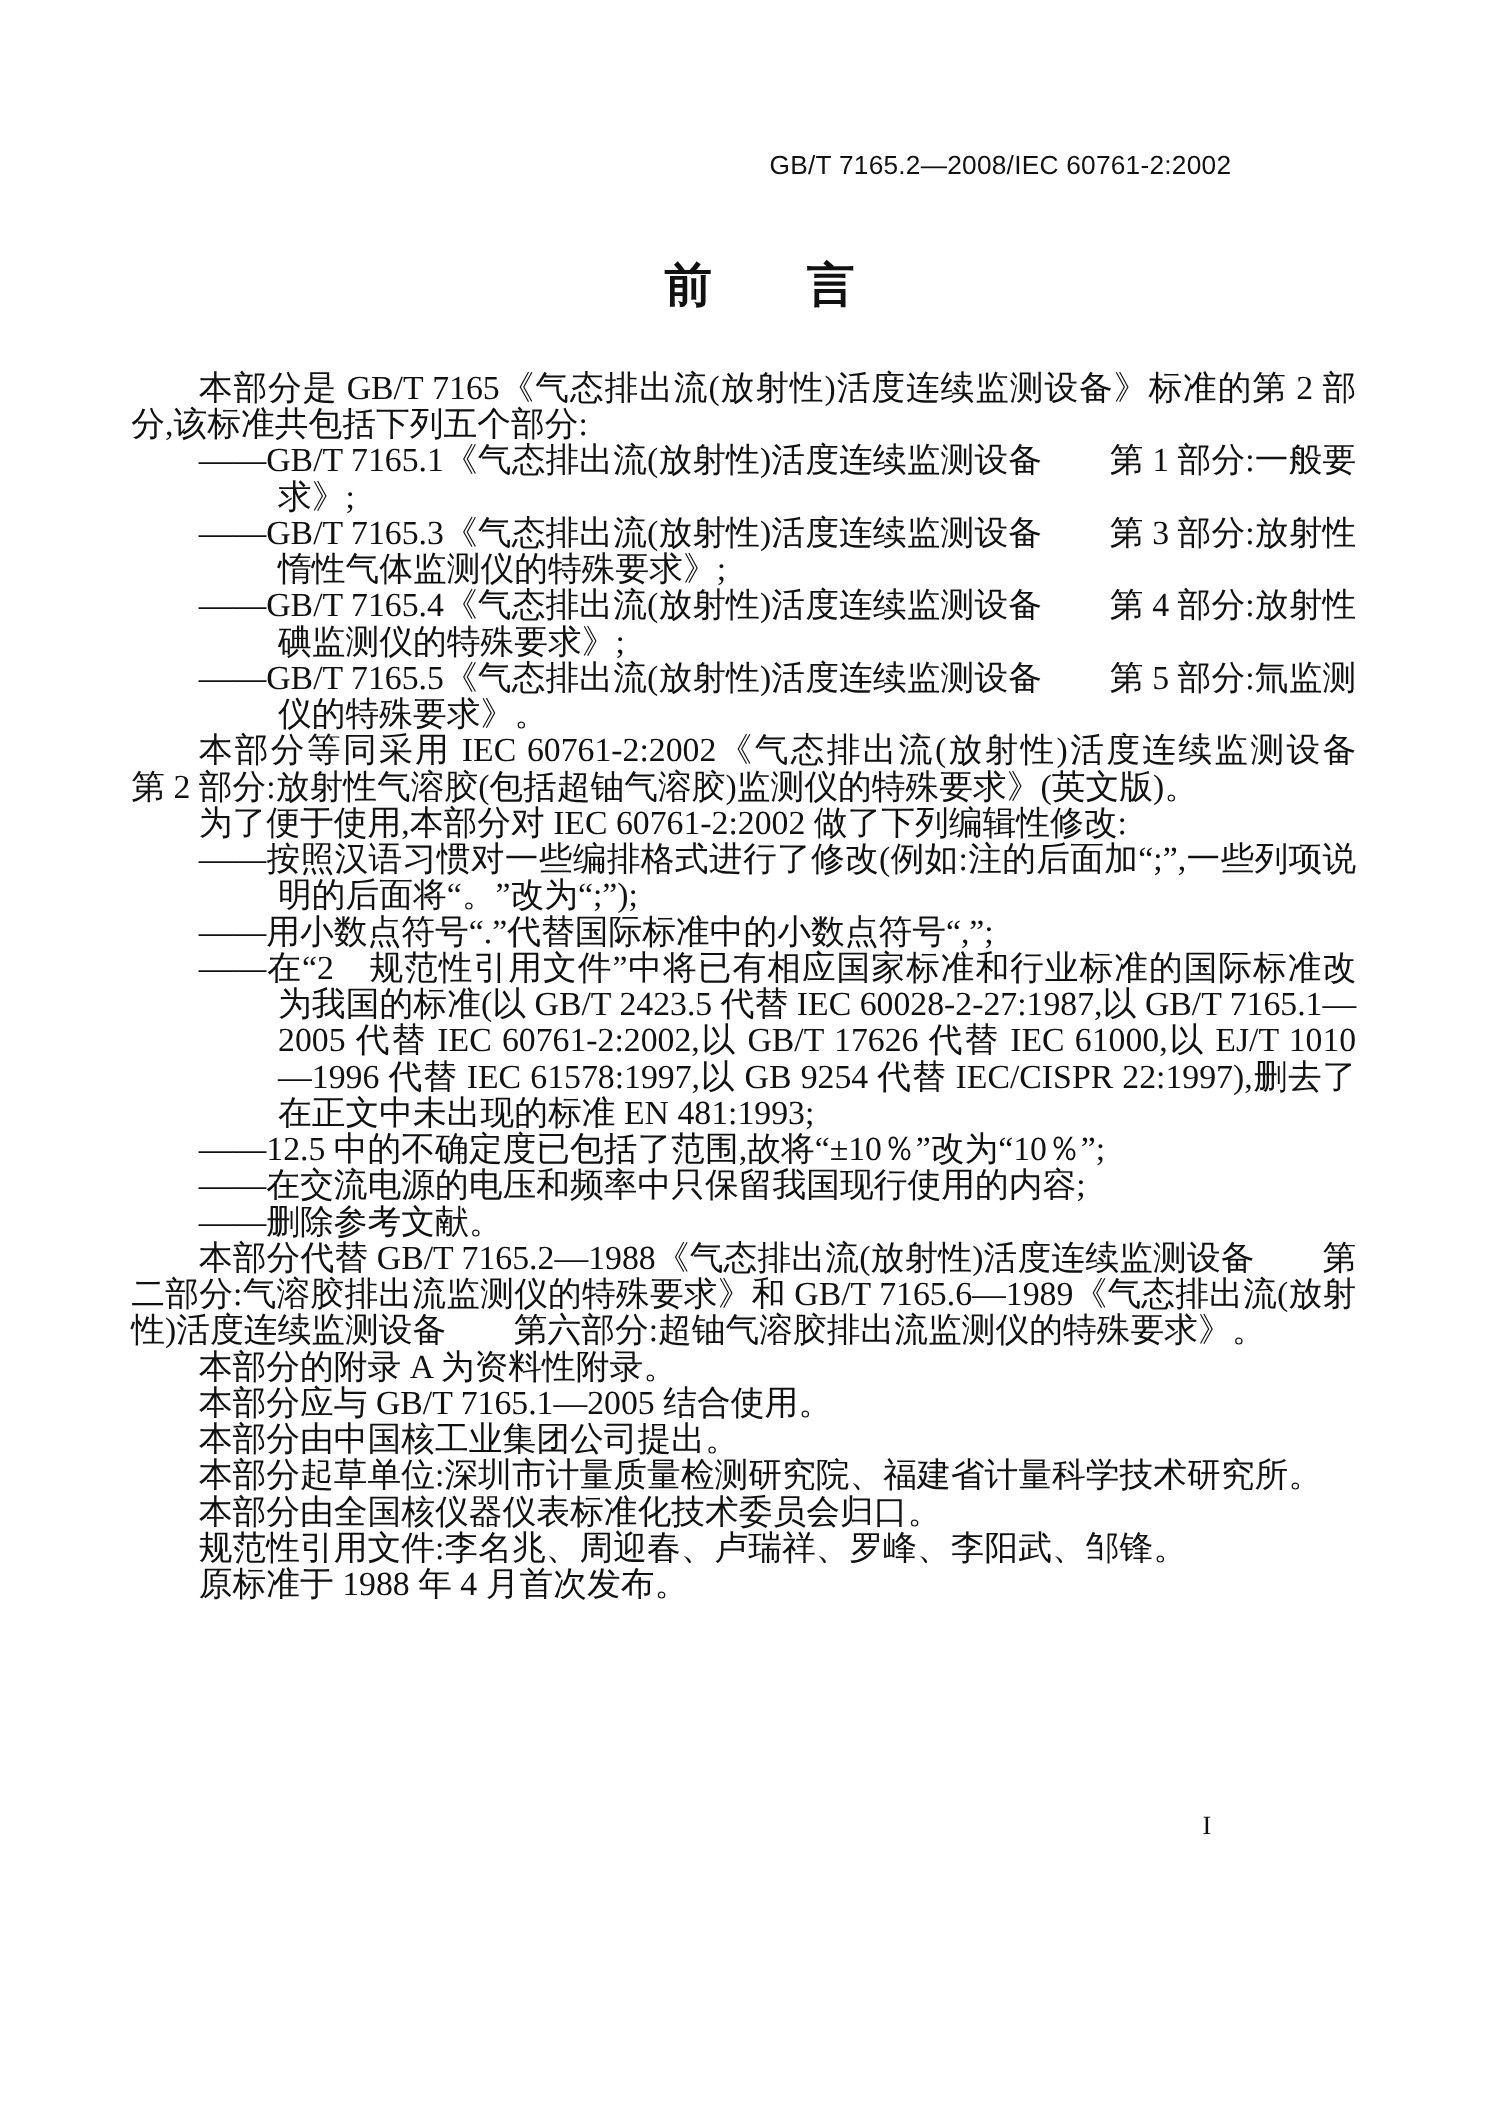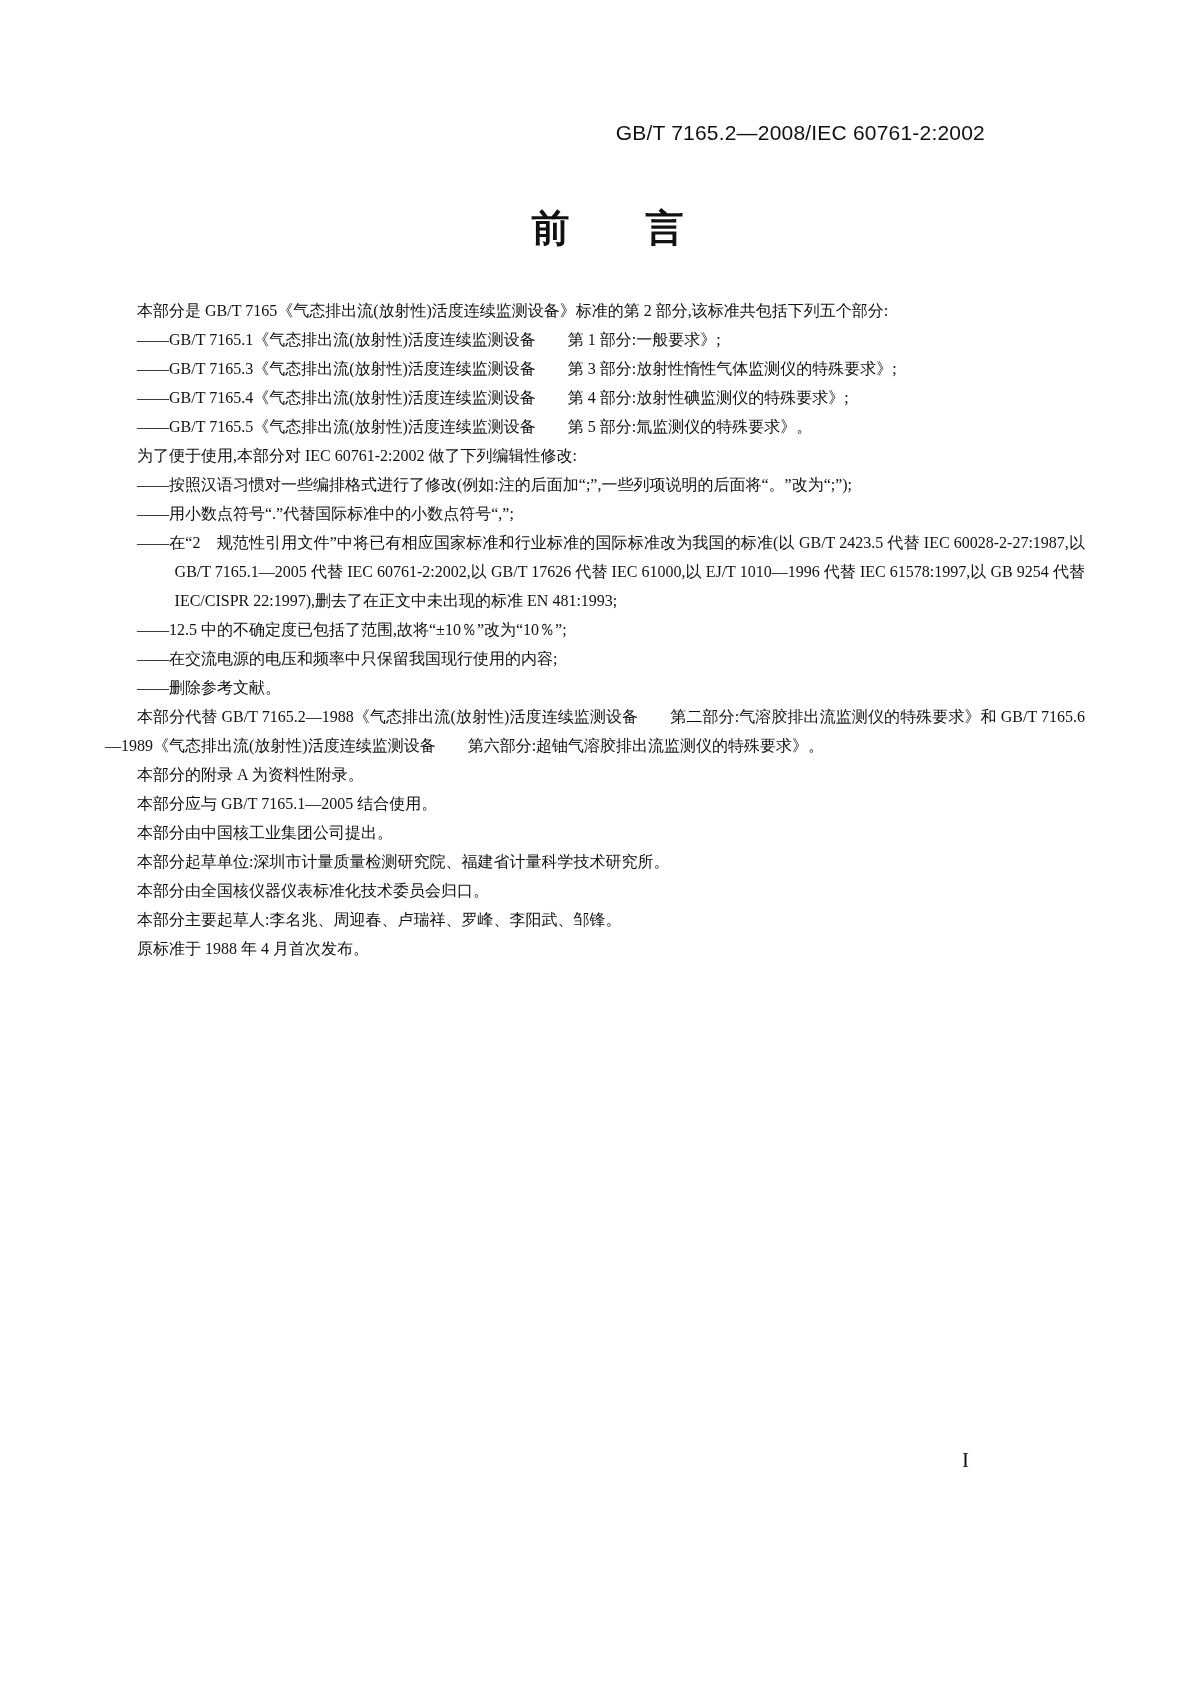--- a/index.html
+++ b/index.html
@@ -36,21 +36,21 @@
     font-weight: bold;
     font-size: 38px;
     color: #111111;
     padding-left: 12px;
   }
   .doc-body {
     position: absolute;
     top: 296px;
     left: 105px;
     width: 980px;
-    font-size: 16px;
+    font-size: 27px;
     line-height: 29px;
     text-align: justify;
   }
   .para {
     margin: 0;
     padding: 0;
   }
   .para.indent {
     text-indent: 2em;
   }
@@ -73,31 +73,32 @@
   <div class="doc-header">GB/T 7165.2—2008/IEC 60761-2:2002</div>
 
   <div class="doc-title">前　　言</div>
 
   <div class="doc-body">
       <p class="para indent">本部分是 GB/T 7165《气态排出流(放射性)活度连续监测设备》标准的第 2 部分,该标准共包括下列五个部分:</p>
       <p class="para dash">——GB/T 7165.1《气态排出流(放射性)活度连续监测设备　　第 1 部分:一般要求》;</p>
       <p class="para dash">——GB/T 7165.3《气态排出流(放射性)活度连续监测设备　　第 3 部分:放射性惰性气体监测仪的特殊要求》;</p>
       <p class="para dash">——GB/T 7165.4《气态排出流(放射性)活度连续监测设备　　第 4 部分:放射性碘监测仪的特殊要求》;</p>
       <p class="para dash">——GB/T 7165.5《气态排出流(放射性)活度连续监测设备　　第 5 部分:氚监测仪的特殊要求》。</p>
+      <p class="para indent">本部分等同采用 IEC 60761-2:2002《气态排出流(放射性)活度连续监测设备　　第 2 部分:放射性气溶胶(包括超铀气溶胶)监测仪的特殊要求》(英文版)。</p>
       <p class="para indent">为了便于使用,本部分对 IEC 60761-2:2002 做了下列编辑性修改:</p>
       <p class="para dash">——按照汉语习惯对一些编排格式进行了修改(例如:注的后面加“;”,一些列项说明的后面将“。”改为“;”);</p>
       <p class="para dash">——用小数点符号“.”代替国际标准中的小数点符号“,”;</p>
       <p class="para dash">——在“2　规范性引用文件”中将已有相应国家标准和行业标准的国际标准改为我国的标准(以 GB/T 2423.5 代替 IEC 60028-2-27:1987,以 GB/T 7165.1—2005 代替 IEC 60761-2:2002,以 GB/T 17626 代替 IEC 61000,以 EJ/T 1010—1996 代替 IEC 61578:1997,以 GB 9254 代替 IEC/CISPR 22:1997),删去了在正文中未出现的标准 EN 481:1993;</p>
       <p class="para dash">——12.5 中的不确定度已包括了范围,故将“±10％”改为“10％”;</p>
       <p class="para dash">——在交流电源的电压和频率中只保留我国现行使用的内容;</p>
       <p class="para dash">——删除参考文献。</p>
       <p class="para indent">本部分代替 GB/T 7165.2—1988《气态排出流(放射性)活度连续监测设备　　第二部分:气溶胶排出流监测仪的特殊要求》和 GB/T 7165.6—1989《气态排出流(放射性)活度连续监测设备　　第六部分:超铀气溶胶排出流监测仪的特殊要求》。</p>
       <p class="para indent">本部分的附录 A 为资料性附录。</p>
       <p class="para indent">本部分应与 GB/T 7165.1—2005 结合使用。</p>
       <p class="para indent">本部分由中国核工业集团公司提出。</p>
       <p class="para indent">本部分起草单位:深圳市计量质量检测研究院、福建省计量科学技术研究所。</p>
       <p class="para indent">本部分由全国核仪器仪表标准化技术委员会归口。</p>
-      <p class="para indent">本部分主要起草人:李名兆、周迎春、卢瑞祥、罗峰、李阳武、邹锋。</p>
+      <p class="para indent">规范性引用文件:李名兆、周迎春、卢瑞祥、罗峰、李阳武、邹锋。</p>
       <p class="para indent">原标准于 1988 年 4 月首次发布。</p>
     </div>
 
   <div class="page-number">I</div>
 </div>
 
 </body></html>

